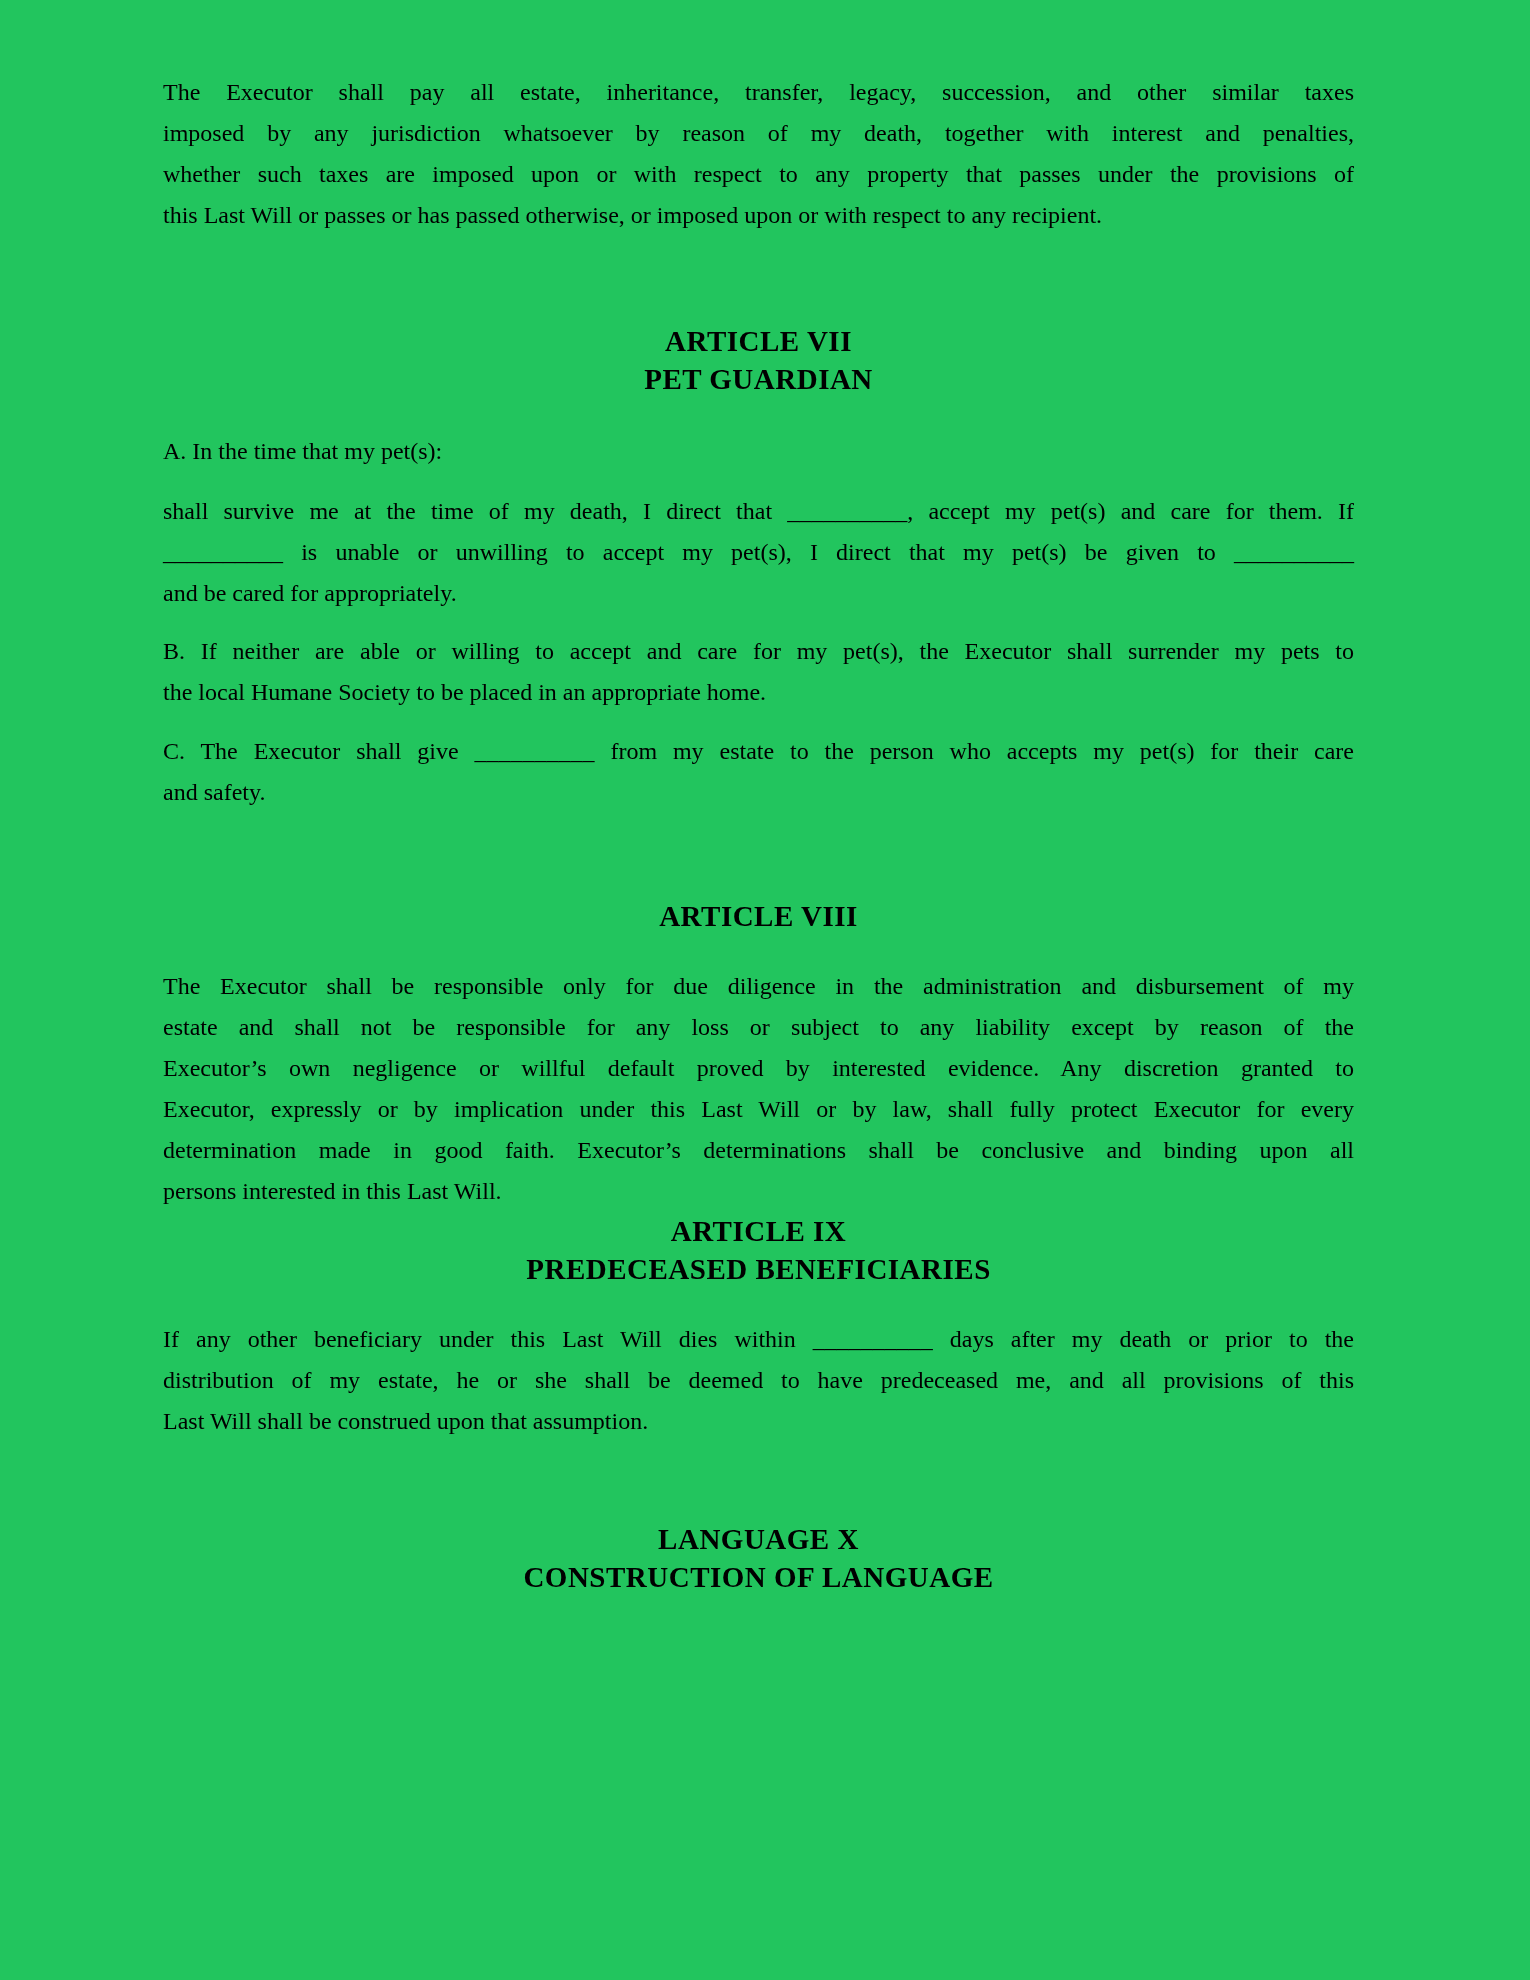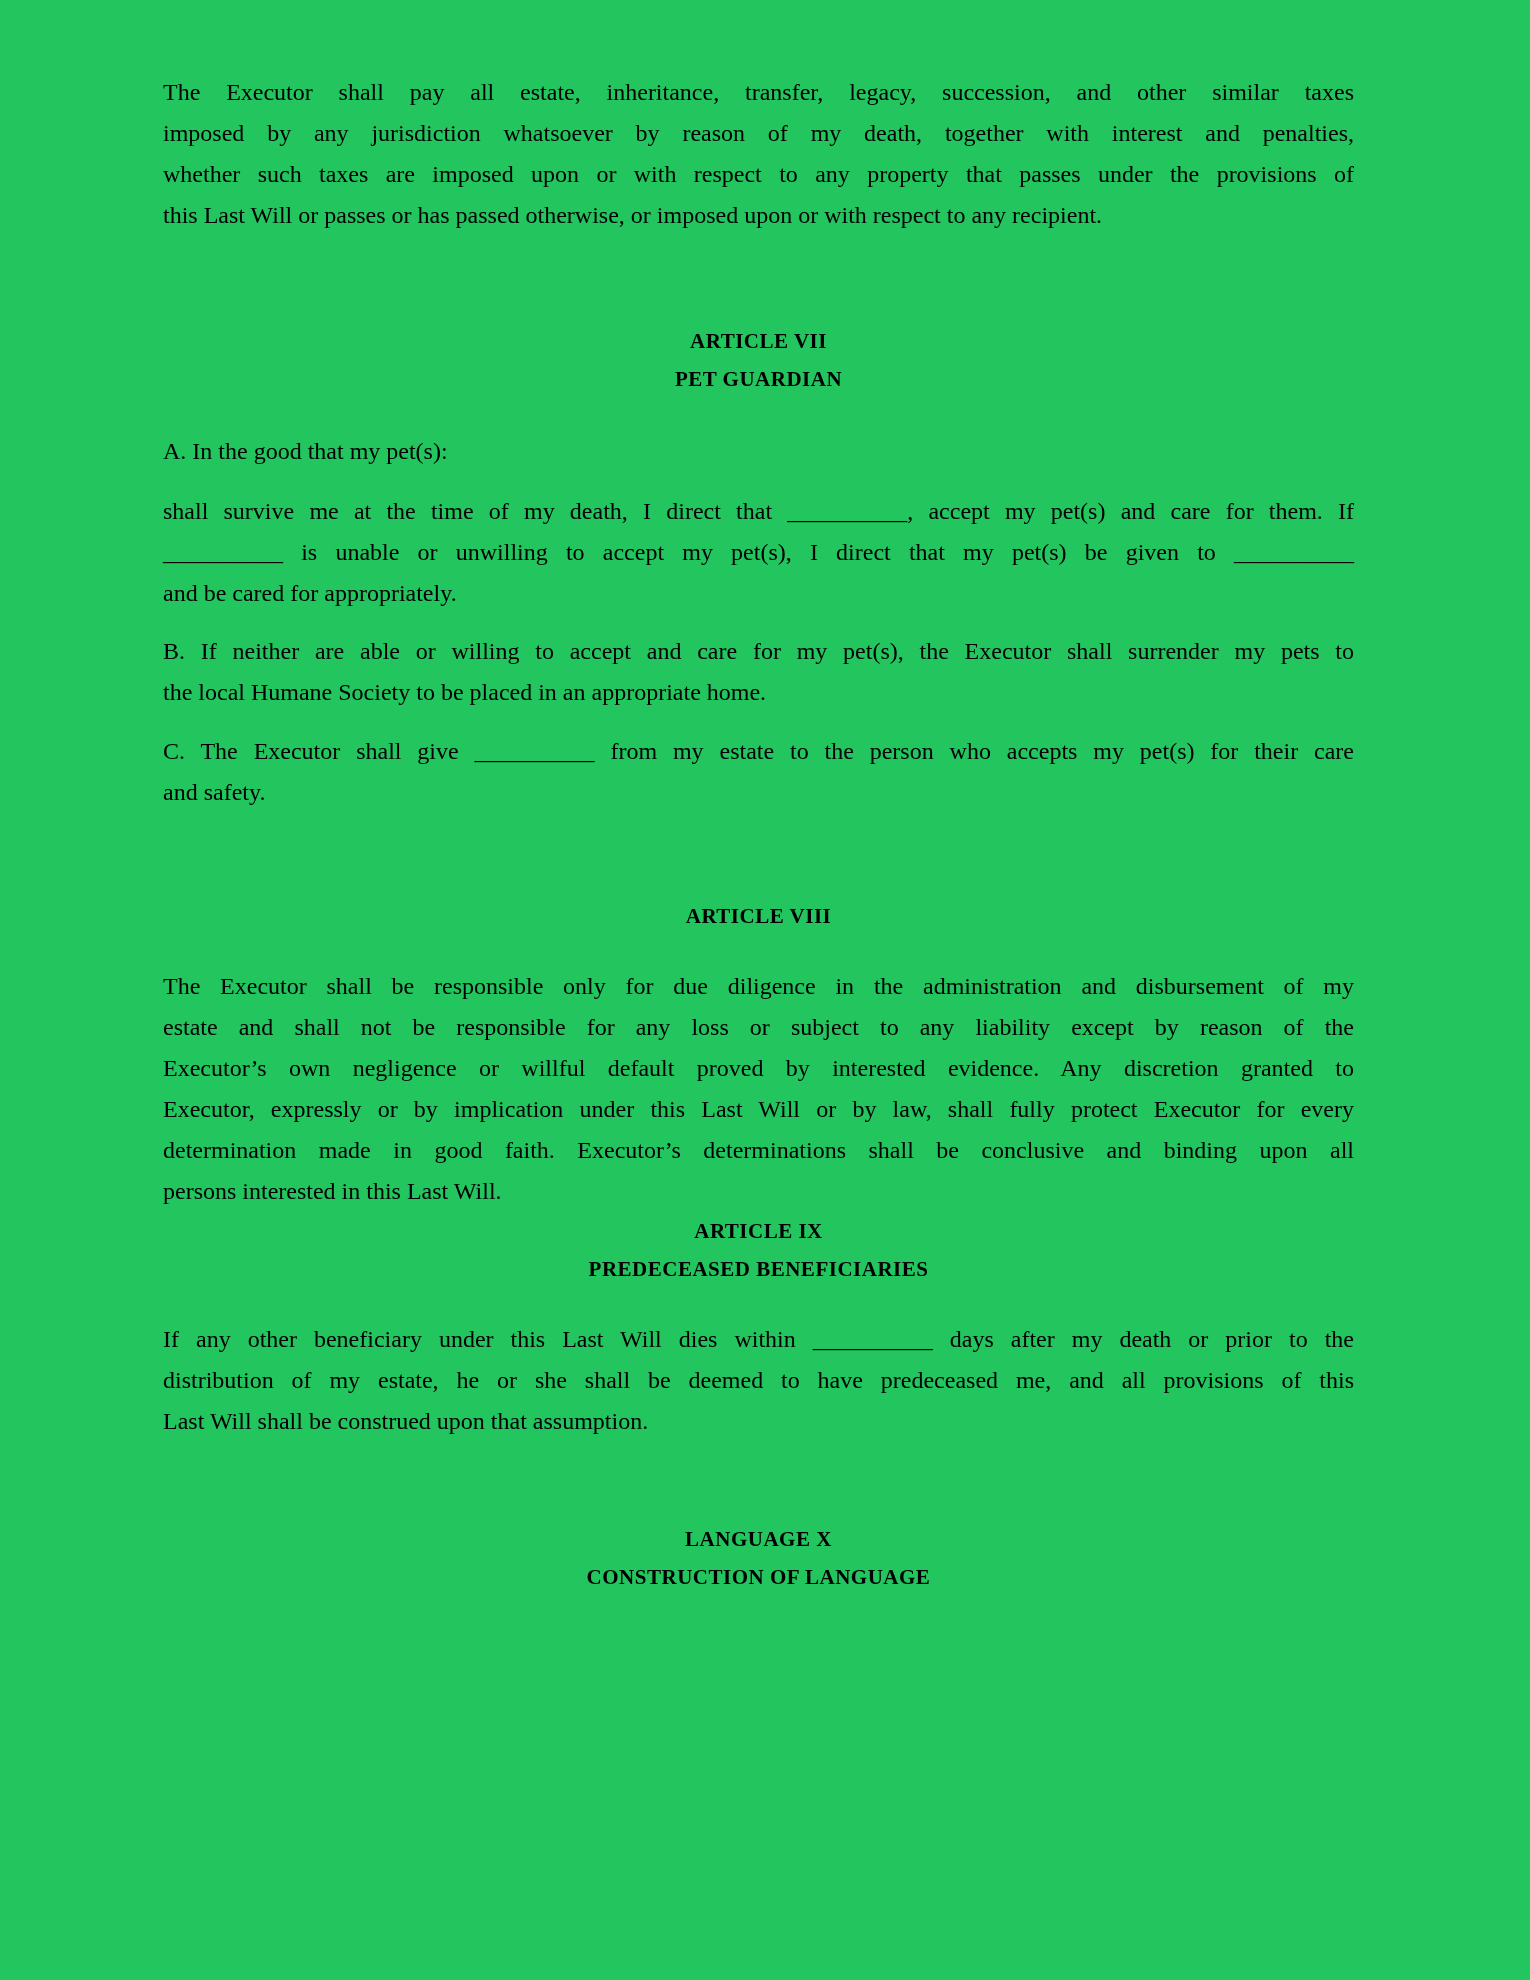--- a/index.html
+++ b/index.html
@@ -28,21 +28,21 @@
     text-align: justify;
     text-align-last: justify;
     text-justify: inter-word;
   }
   .ln-last {
     text-align: left;
     text-align-last: left;
   }
   .heading {
     margin: 0;
-    font-size: 21px;
+    font-size: 29px;
     line-height: 38px;
     font-weight: bold;
     text-align: center;
     letter-spacing: 0.5px;
   }
   
   .m-heading7  { margin-top: 86px; }
   .m-clause-a  { margin-top: 33px; }
   .m-clause-a2 { margin-top: 19px; }
   .m-clause-b  { margin-top: 17px; }
@@ -64,21 +64,21 @@
     <div class="ln">whether such taxes are imposed upon or with respect to any property that passes under the provisions of</div>
     <div class="ln-last">this Last Will or passes or has passed otherwise, or imposed upon or with respect to any recipient.</div>
   </div>
 
   <div class="heading m-heading7">
     <div>ARTICLE VII</div>
     <div>PET GUARDIAN</div>
   </div>
 
   <div class="para m-clause-a">
-    <div class="ln-last">A. In the good that my pet(s):</div>
+    <div class="ln-last">A. In the time that my pet(s):</div>
   </div>
 
   <div class="para m-clause-a2">
     <div class="ln">shall survive me at the time of my death, I direct that __________, accept my pet(s) and care for them. If</div>
     <div class="ln">__________ is unable or unwilling to accept my pet(s), I direct that my pet(s) be given to __________</div>
     <div class="ln-last">and be cared for appropriately.</div>
   </div>
 
   <div class="para m-clause-b">
     <div class="ln">B. If neither are able or willing to accept and care for my pet(s), the Executor shall surrender my pets to</div>

